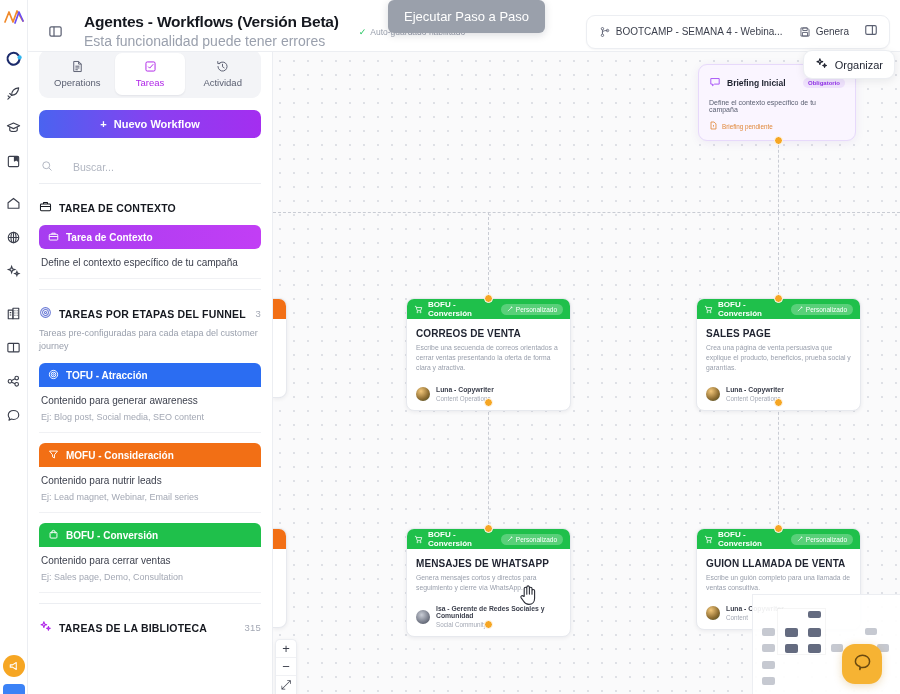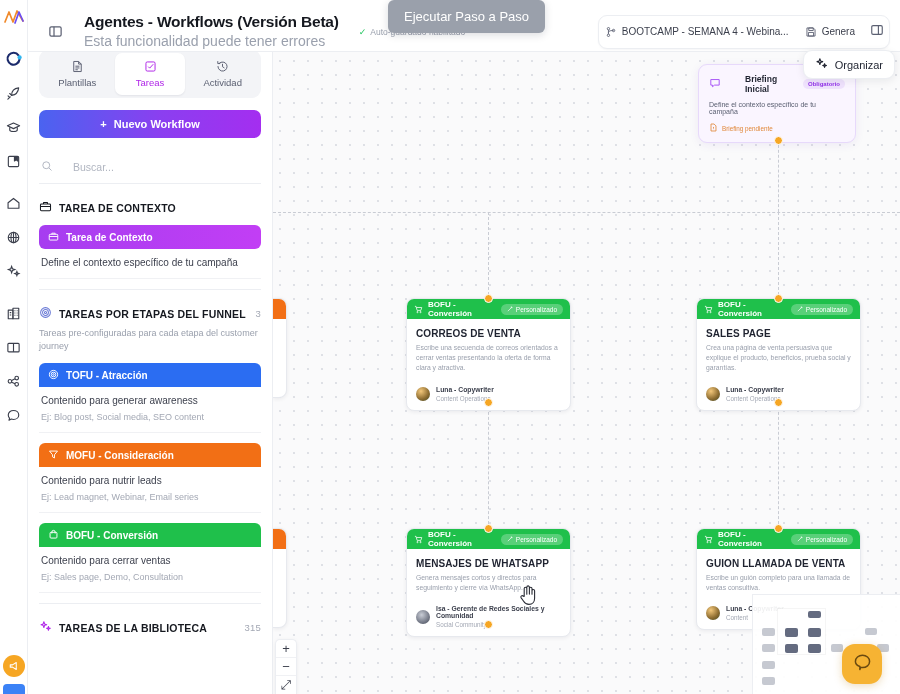--- a/index.html
+++ b/index.html
@@ -55,21 +55,21 @@
   .title-sub { font-size: 14px; color: #9aa0ad; margin-top: 3px; }
   .autosave {
     display: flex; align-items: center; gap: 4px;
     margin-left: 20px; font-size: 8.5px; color: #9aa0ad; white-space: nowrap;
   }
   .autosave .chk { color: #22c55e; font-size: 9px; }
   .topbar-right {
     margin-left: auto; margin-right: 10px;
     display: flex; align-items: center;
     background: #fff; border: 1px solid #eceef2; border-radius: 9px;
-    padding: 4px 0; gap: 4px; box-shadow: 0 1px 2px rgba(15,20,40,.04);
+    padding: 4px 6px; gap: 4px; box-shadow: 0 1px 2px rgba(15,20,40,.04);
   }
   .tb-item {
     display: flex; align-items: center; gap: 5px;
     font-size: 10px; color: #3b3f4c; padding: 3px 6px;
     border-radius: 6px; cursor: pointer; white-space: nowrap;
   }
   .tb-item svg { flex: none; color: #5b6072; }
   .tb-icon-only { padding: 3px 5px; color: #5b6072; cursor: pointer; }
 
   
@@ -192,21 +192,21 @@
   .agent-name { font-size: 6.8px; font-weight: 600; color: #3b3f4c; }
   .agent-role { font-size: 6.3px; color: #a3a8b4; margin-top: 2px; }
 
   
   .node-brief {
     position: absolute; width: 158px;
     background: #faf5ff; border: 1px solid #e7d9fb; border-radius: 9px;
     padding: 9px 10px 9px 10px;
     box-shadow: 0 2px 10px rgba(90,40,160,.08); cursor: pointer;
   }
-  .brief-top { display: flex; align-items: center; gap: 24px; }
+  .brief-top { display: flex; align-items: center; gap: 6px; }
   .brief-title { font-size: 8.5px; font-weight: 700; color: #1f2330; }
   .brief-req {
     margin-left: auto; background: #efe2fd; color: #9333ea;
     font-size: 6px; padding: 2px 5px; border-radius: 8px; font-weight: 600;
   }
   .brief-desc { font-size: 7px; color: #5b6072; margin-top: 7px; }
   .brief-pend { display: flex; align-items: center; gap: 4px; margin-top: 8px; font-size: 6.3px; color: #e0883a; }
 
   
   .stub {
@@ -406,21 +406,21 @@
   <div class="sidebar">
     <div class="tabs">
       <div class="tab">
         <span class="tab-ic">
           <svg width="13" height="13" viewBox="0 0 16 16" fill="none" stroke="currentColor" stroke-width="1.2" stroke-linejoin="round">
               <path d="M3.4 1.8 h6 L12.6 5 v9.2 H3.4z"></path>
               <path d="M9.4 1.8 V5 h3.2"></path>
               <path d="M5.4 7.6 h5 M5.4 9.8 h5 M5.4 12 h3"></path>
             </svg>
         </span>
-        <span>Plantillas</span>
+        <span>Operations</span>
       </div>
       <div class="tab active">
         <span class="tab-ic">
           <svg width="13" height="13" viewBox="0 0 16 16" fill="none" stroke="currentColor" stroke-width="1.2" stroke-linejoin="round">
               <rect x="2.4" y="2.4" width="11.2" height="11.2" rx="1.6"></rect>
               <path d="M5.2 8.2 L7 10 L11.4 5.2"></path>
             </svg>
         </span>
         <span>Tareas</span>
       </div>

